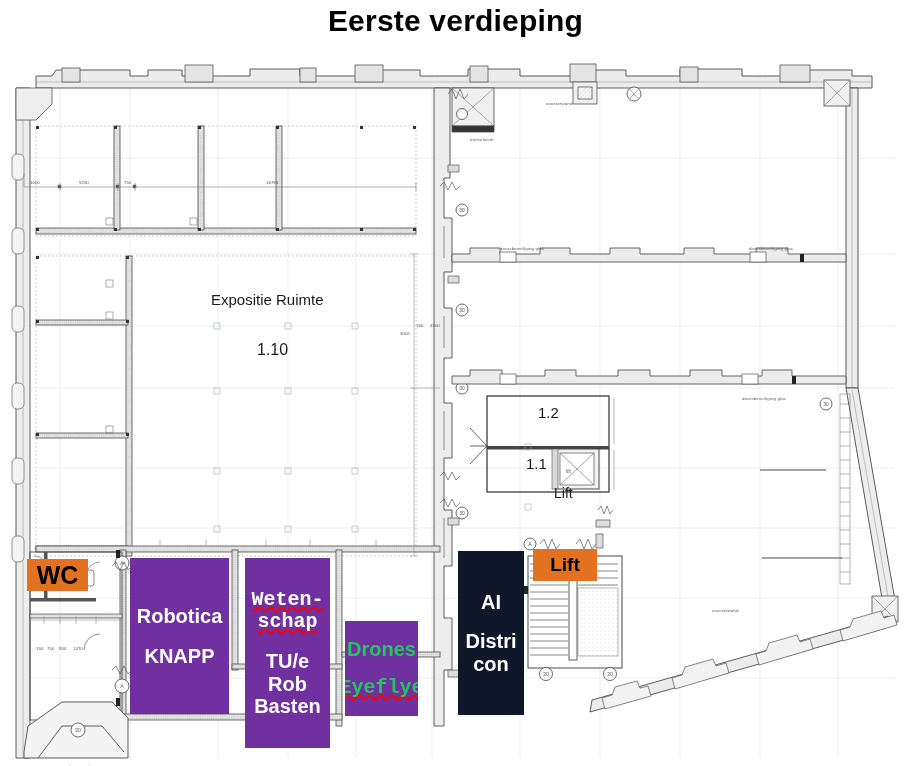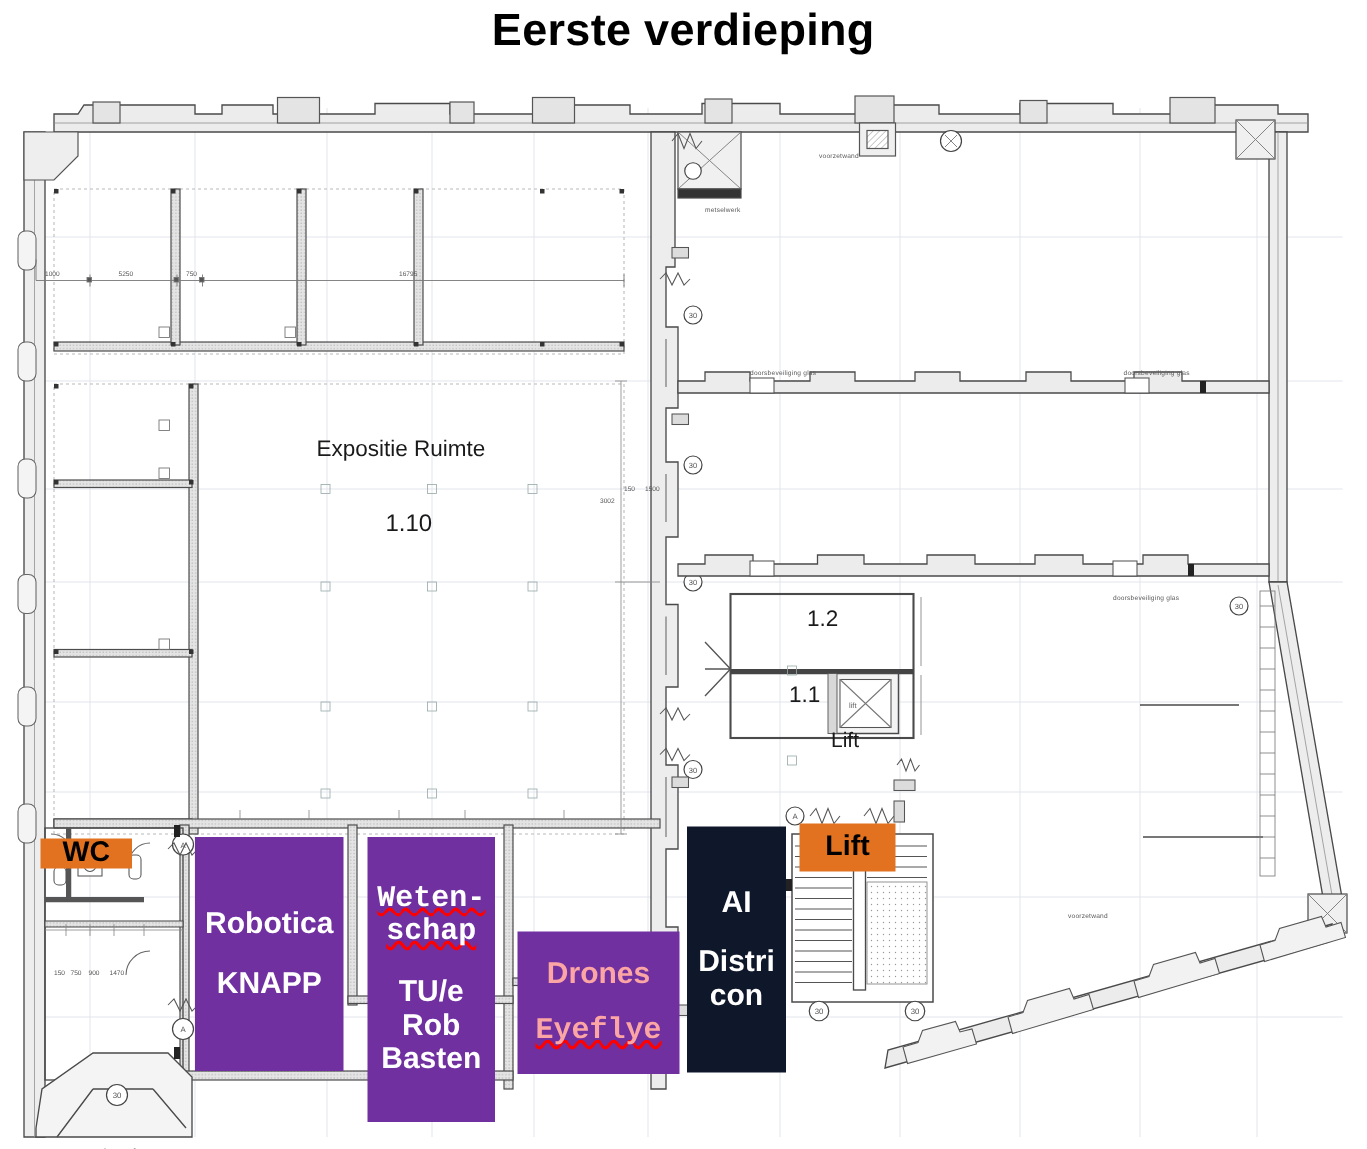--- a/index.html
+++ b/index.html
@@ -536,37 +536,37 @@
       <div class="dim-label" style="left: 416px; top: 265px;">150</div>
       <div class="dim-label" style="left: 430px; top: 265px;">1500</div>
       <div class="dim-label" style="left: 400px; top: 273px;">3002</div>
       <div class="dim-label" style="left: 36px; top: 588px;">150</div>
       <div class="dim-label" style="left: 47px; top: 588px;">750</div>
       <div class="dim-label" style="left: 59px; top: 588px;">900</div>
       <div class="dim-label" style="left: 73px; top: 588px;">1470</div>
     </div>
 
   <div id="stands">
-      <div class="room-box orange" style="left: 27px; top: 501px; width: 61px; height: 20px; background: rgb(226, 114, 31); color: rgb(0, 0, 0); font-size: 19px;">
+      <div class="room-box orange" style="left: 27px; top: 501px; width: 61px; height: 32px; background: rgb(226, 114, 31); color: rgb(0, 0, 0); font-size: 25px;">
         <span class="ln">WC</span>
       </div>
       <div class="room-box purple" style="left: 130px; top: 500px; width: 99px; height: 156px; background: rgb(112, 48, 160); color: rgb(255, 255, 255); font-size: 20px;">
         <span class="ln">Robotica</span>
         <span class="gap"></span>
         <span class="ln">KNAPP</span>
       </div>
       <div class="room-box purple" style="left: 245px; top: 500px; width: 85px; height: 190px; background: rgb(112, 48, 160); color: rgb(255, 255, 255); font-size: 20px;">
         <span class="ln spell">Weten-</span>
         <span class="ln spell">schap</span>
         <span class="gap"></span>
         <span class="ln">TU/e</span>
         <span class="ln">Rob</span>
         <span class="ln">Basten</span>
       </div>
-      <div class="room-box purple" style="left: 345px; top: 563px; width: 108px; height: 95px; background: rgb(112, 48, 160); color: #fca5a5; font-size: 20px;">
+      <div class="room-box purple" style="left: 345px; top: 563px; width: 73px; height: 95px; background: rgb(112, 48, 160); color: #22c55e; font-size: 20px;">
         <span class="ln">Drones</span>
         <span class="gap"></span>
         <span class="ln spell">Eyeflye</span>
       </div>
       <div class="room-box purple" style="left: 458px; top: 493px; width: 66px; height: 164px; background: #0f172a; color: rgb(255, 255, 255); font-size: 20px;">
         <span class="ln">AI</span>
         <span class="gap"></span>
         <span class="ln">Distri</span>
         <span class="ln">con</span>
       </div>

